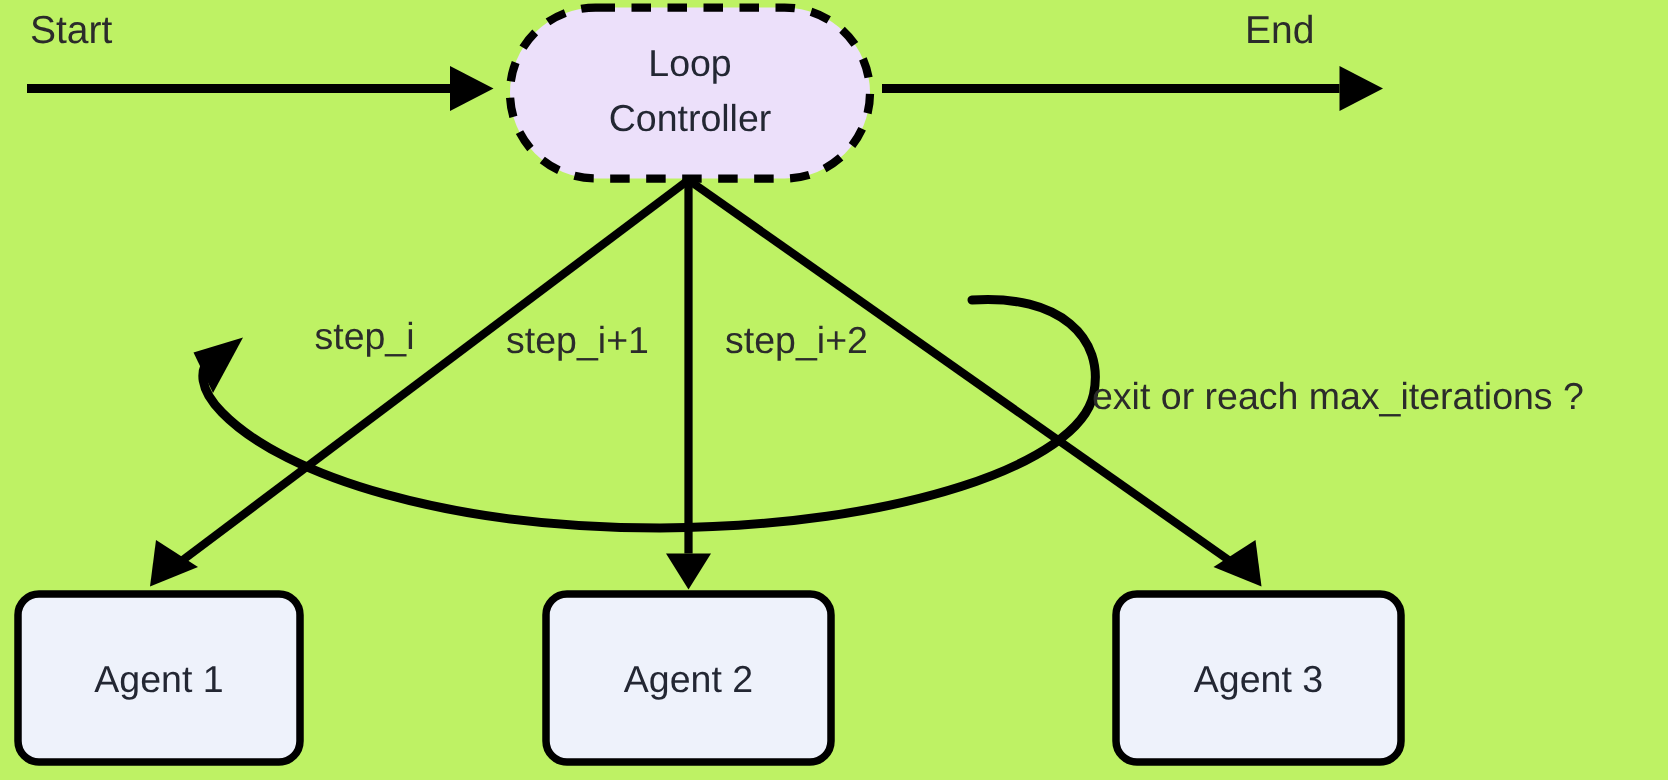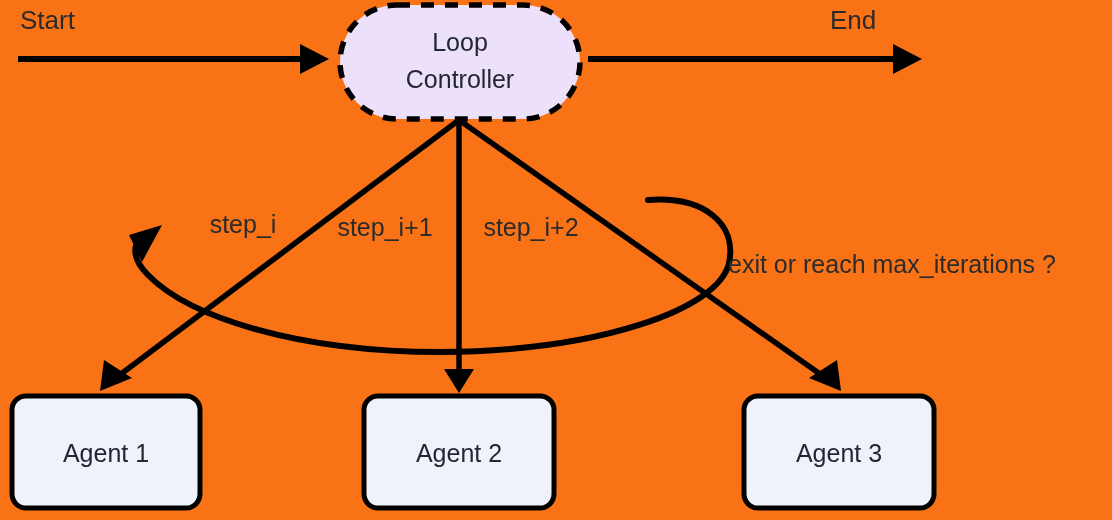--- a/index.html
+++ b/index.html
@@ -7,21 +7,21 @@
     padding: 0;
     background: #ffffff;
   }
   body {
     font-family: "Liberation Sans", sans-serif;
   }
   #stage {
     position: relative;
     width: 1112px;
     height: 520px;
-    background: #f97316;
+    background: #bef264;
     overflow: hidden;
   }
   #diagram-svg {
     position: absolute;
     left: 0;
     top: 0;
     width: 1112px;
     height: 520px;
   }
   .node-label {

